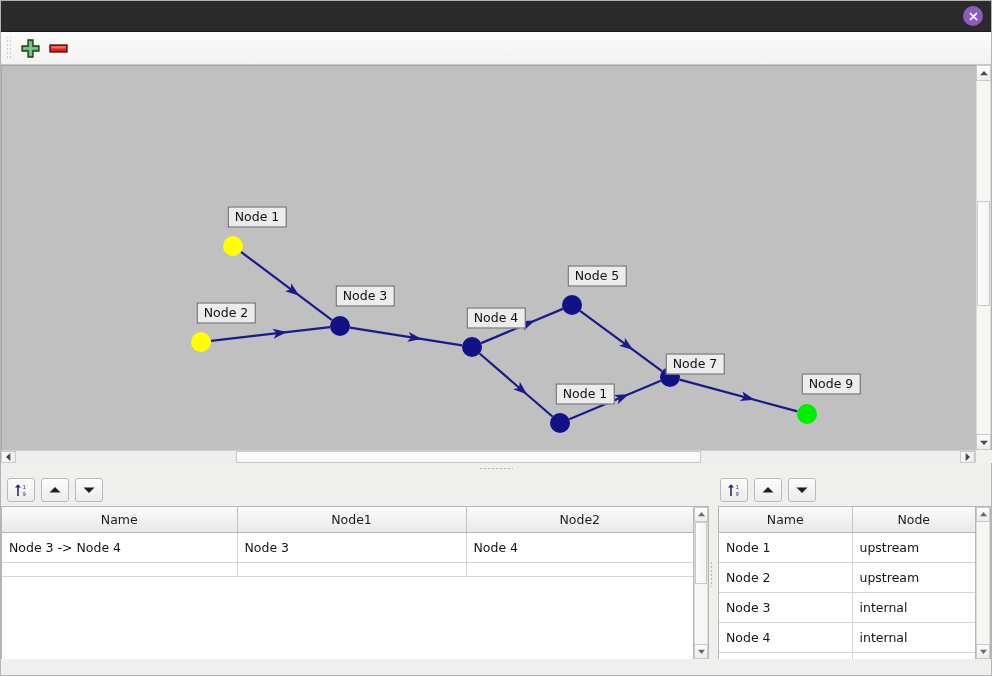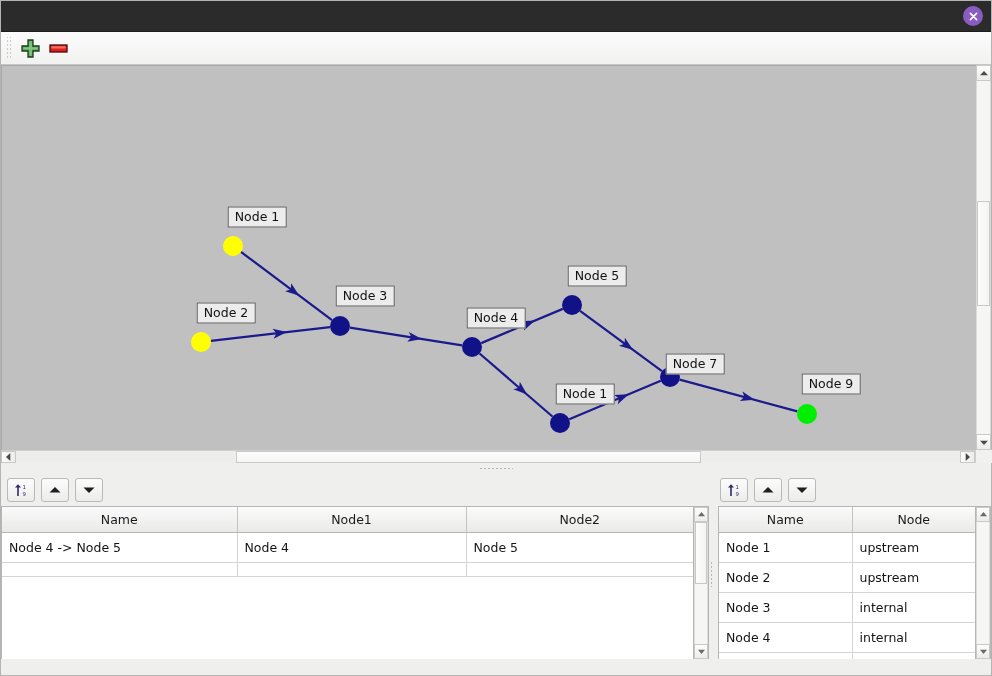--- a/index.html
+++ b/index.html
@@ -395,23 +395,23 @@
               </colgroup>
             <thead>
                 <tr id="branch-head">
                   <th>Name</th>
                   <th>Node1</th>
                   <th>Node2</th>
                 </tr>
               </thead>
             <tbody id="branch-body">
                 <tr>
-                  <td>Node 4 -&gt; Node 5</td>
+                  <td>Node 3 -&gt; Node 4</td>
+                  <td>Node 3</td>
                   <td>Node 4</td>
-                  <td>Node 5</td>
                 </tr>
                 <tr class="filler">
                   <td></td>
                   <td></td>
                   <td></td>
                 </tr>
               </tbody>
           </table>
         </div>
         <div class="tbl-vscroll">

